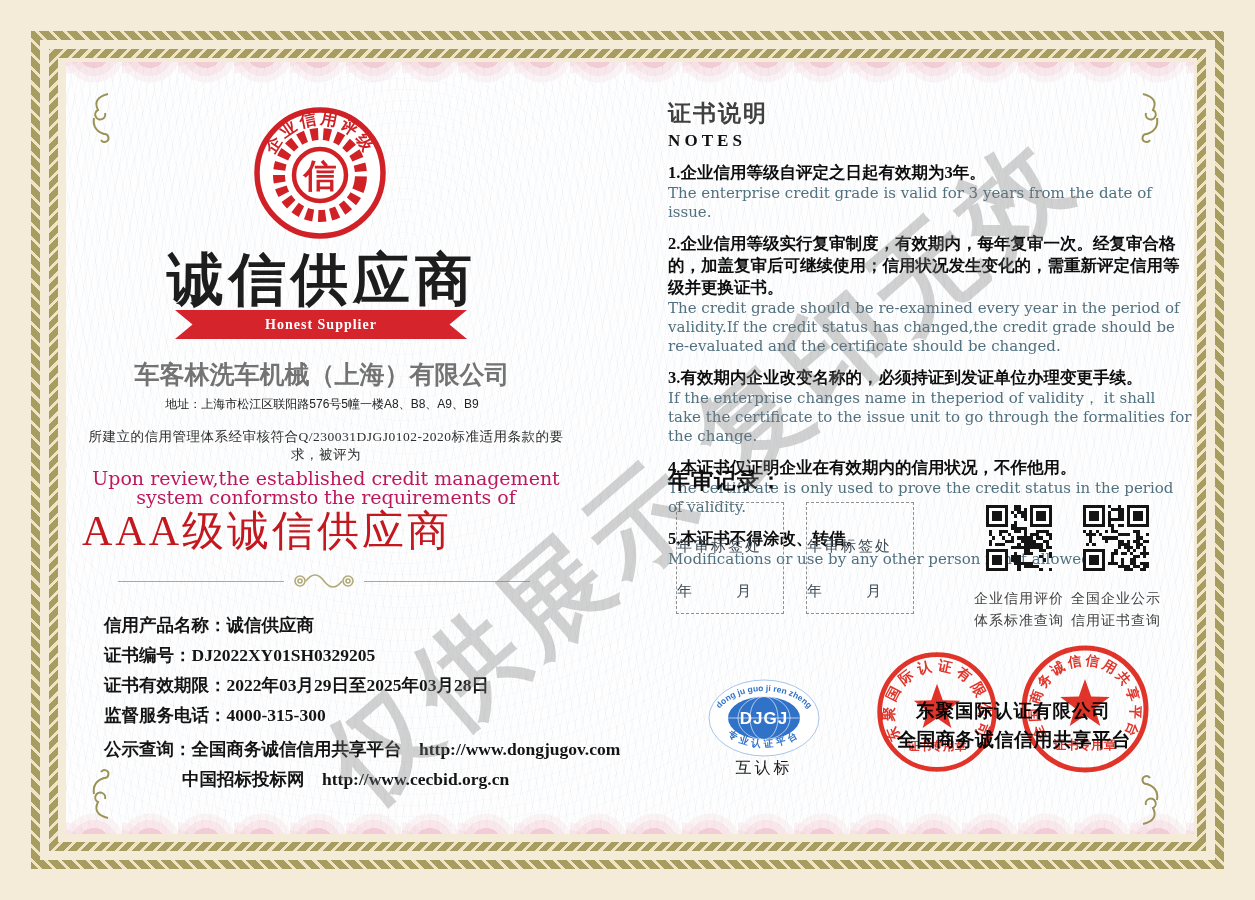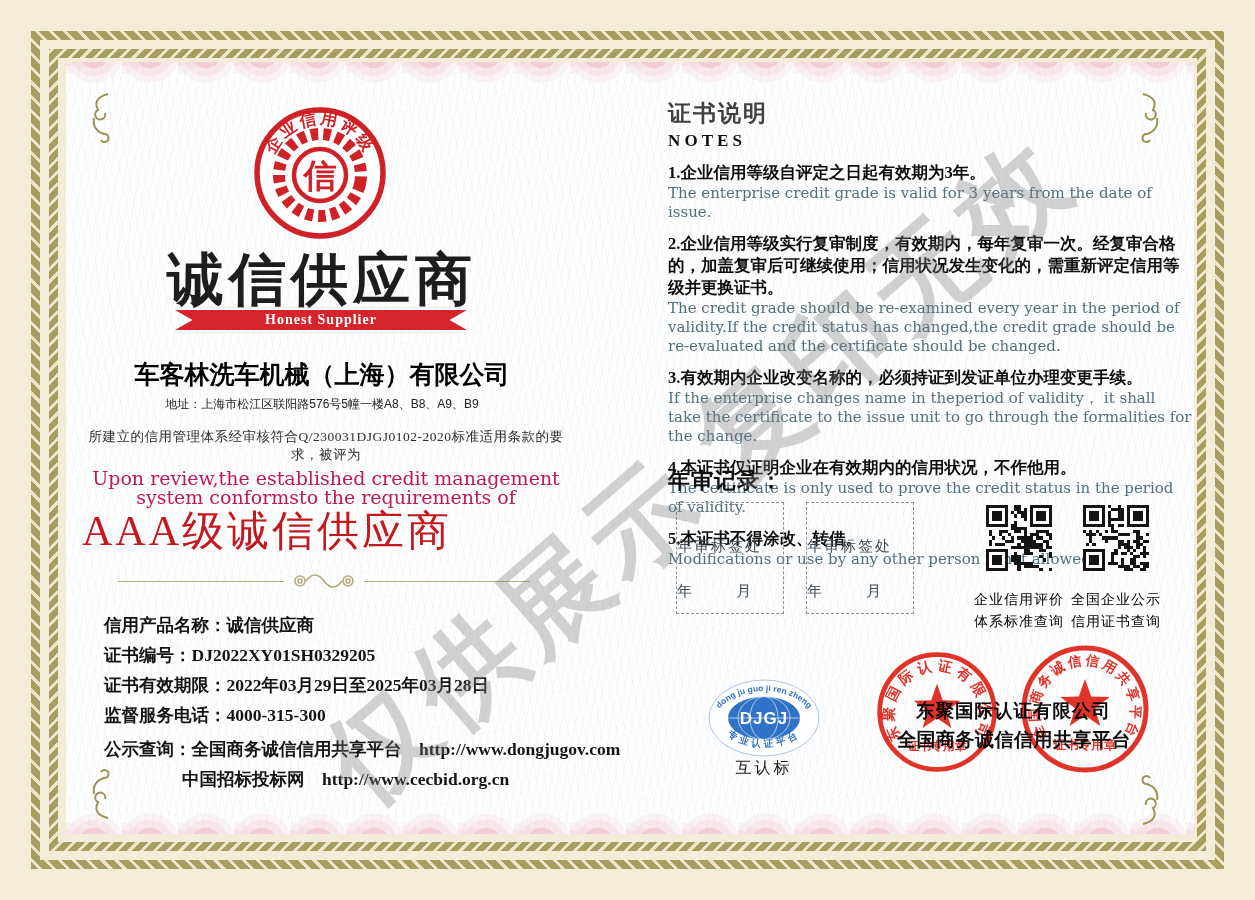--- a/index.html
+++ b/index.html
@@ -30,25 +30,25 @@
   .corner-flourish{position:absolute;width:46px;height:58px;color:#9b9255;}
   .cf-tl{left:12px;top:28px;}
   .cf-tr{right:14px;top:30px;transform:scaleX(-1);}
   .cf-bl{left:12px;bottom:12px;transform:scaleY(-1);}
   .cf-br{right:14px;bottom:6px;transform:scale(-1,-1);}
 
   
   .medal{position:absolute;left:253px;top:106px;}
   .cert-title{position:absolute;left:92px;top:242px;width:460px;text-align:center;
     font-family:"Liberation Serif",serif;font-weight:900;font-size:57px;letter-spacing:5px;color:#1d1d1d;}
-  .ribbon{position:absolute;left:175px;top:310px;width:292px;height:20px;background:#d5242c;
+  .ribbon{position:absolute;left:175px;top:310px;width:292px;height:29px;background:#d5242c;
     clip-path:polygon(0 0,100% 0,94% 50%,100% 100%,0 100%,6% 50%);
     display:flex;align-items:center;justify-content:center;}
   .ribbon span{color:#fff;font-family:"Liberation Serif",serif;font-weight:700;font-size:14px;letter-spacing:1px;}
-  .company{position:absolute;left:82px;top:358px;width:480px;text-align:center;font-weight:700;font-size:25px;color:#000000;}
+  .company{position:absolute;left:82px;top:358px;width:480px;text-align:center;font-weight:700;font-size:25px;color:#737373;}
   .address{position:absolute;left:82px;top:396px;width:480px;text-align:center;font-size:12px;color:#222;}
   .appraisal{position:absolute;left:86px;top:428px;width:480px;text-align:center;}
   .appraisal .zh{font-family:"Liberation Serif",serif;font-size:13.5px;color:#2e2e2e;letter-spacing:.5px;margin-bottom:5px;}
   .appraisal .en{font-family:"DejaVu Serif",serif;font-size:19px;color:#be185d;line-height:19px;}
   .grade{position:absolute;left:82px;top:503px;width:480px;text-align:left;
     font-family:"Liberation Serif",serif;font-weight:400;font-size:42px;letter-spacing:3px;color:#c2181e;}
   .divider{position:absolute;left:118px;top:568px;width:412px;height:26px;display:flex;align-items:center;gap:8px;}
   .divider .line{flex:1;height:0;border-top:1.5px solid #b3a97a;}
   .fields{position:absolute;left:104px;top:610px;width:500px;}
   .field-row{height:30px;line-height:30px;font-family:Liberation Serif, serif;font-weight:700;font-size:17.5px;color:#141414;white-space:nowrap;}
@@ -65,21 +65,21 @@
 
   .annual-title{position:absolute;left:668px;top:466px;font-family:"Liberation Serif",serif;font-weight:900;font-size:22px;color:#0f0f0f;letter-spacing:1px;}
   .audit-box{position:absolute;top:502px;width:106px;height:110px;border:1.5px dashed #8f8f8f;
     display:flex;flex-direction:column;align-items:flex-start;font-family:"Liberation Serif",serif;color:#3e4a54;}
   .audit-box .lbl{margin-top:34px;font-size:15px;letter-spacing:2px;}
   .audit-box .ym{margin-top:26px;width:70%;display:flex;justify-content:space-between;font-size:15px;}
   .box1{left:676px;} .box2{left:806px;}
 
   .qr{position:absolute;top:505px;width:66px;height:66px;}
   .qr1{left:986px;} .qr2{left:1083px;}
-  .qr-label{position:absolute;top:588px;width:104px;text-align:center;font-family:Liberation Sans, sans-serif;font-size:14px;color:#000000;line-height:22px;letter-spacing:1px;}
+  .qr-label{position:absolute;top:588px;width:104px;text-align:center;font-family:Liberation Serif, serif;font-size:14px;color:#404040;line-height:22px;letter-spacing:1px;}
   .ql1{left:967px;} .ql2{left:1064px;}
 
   .djgj{position:absolute;left:706px;top:678px;}
   .djgj-below{position:absolute;left:706px;top:758px;width:116px;text-align:center;font-family:"Liberation Serif",serif;font-size:16px;letter-spacing:3px;color:#1a1a1a;}
 
   .issuer1{position:absolute;left:916px;top:698px;font-weight:700;font-size:18.5px;letter-spacing:1px;color:#0c0c0c;z-index:6;}
   .issuer2{position:absolute;left:897px;top:727px;font-weight:700;font-size:19px;letter-spacing:.5px;color:#0c0c0c;z-index:6;}
 
   .seal{position:absolute;mix-blend-mode:multiply;opacity:.93;z-index:7;}
   .seal1{left:874px;top:650px;}

